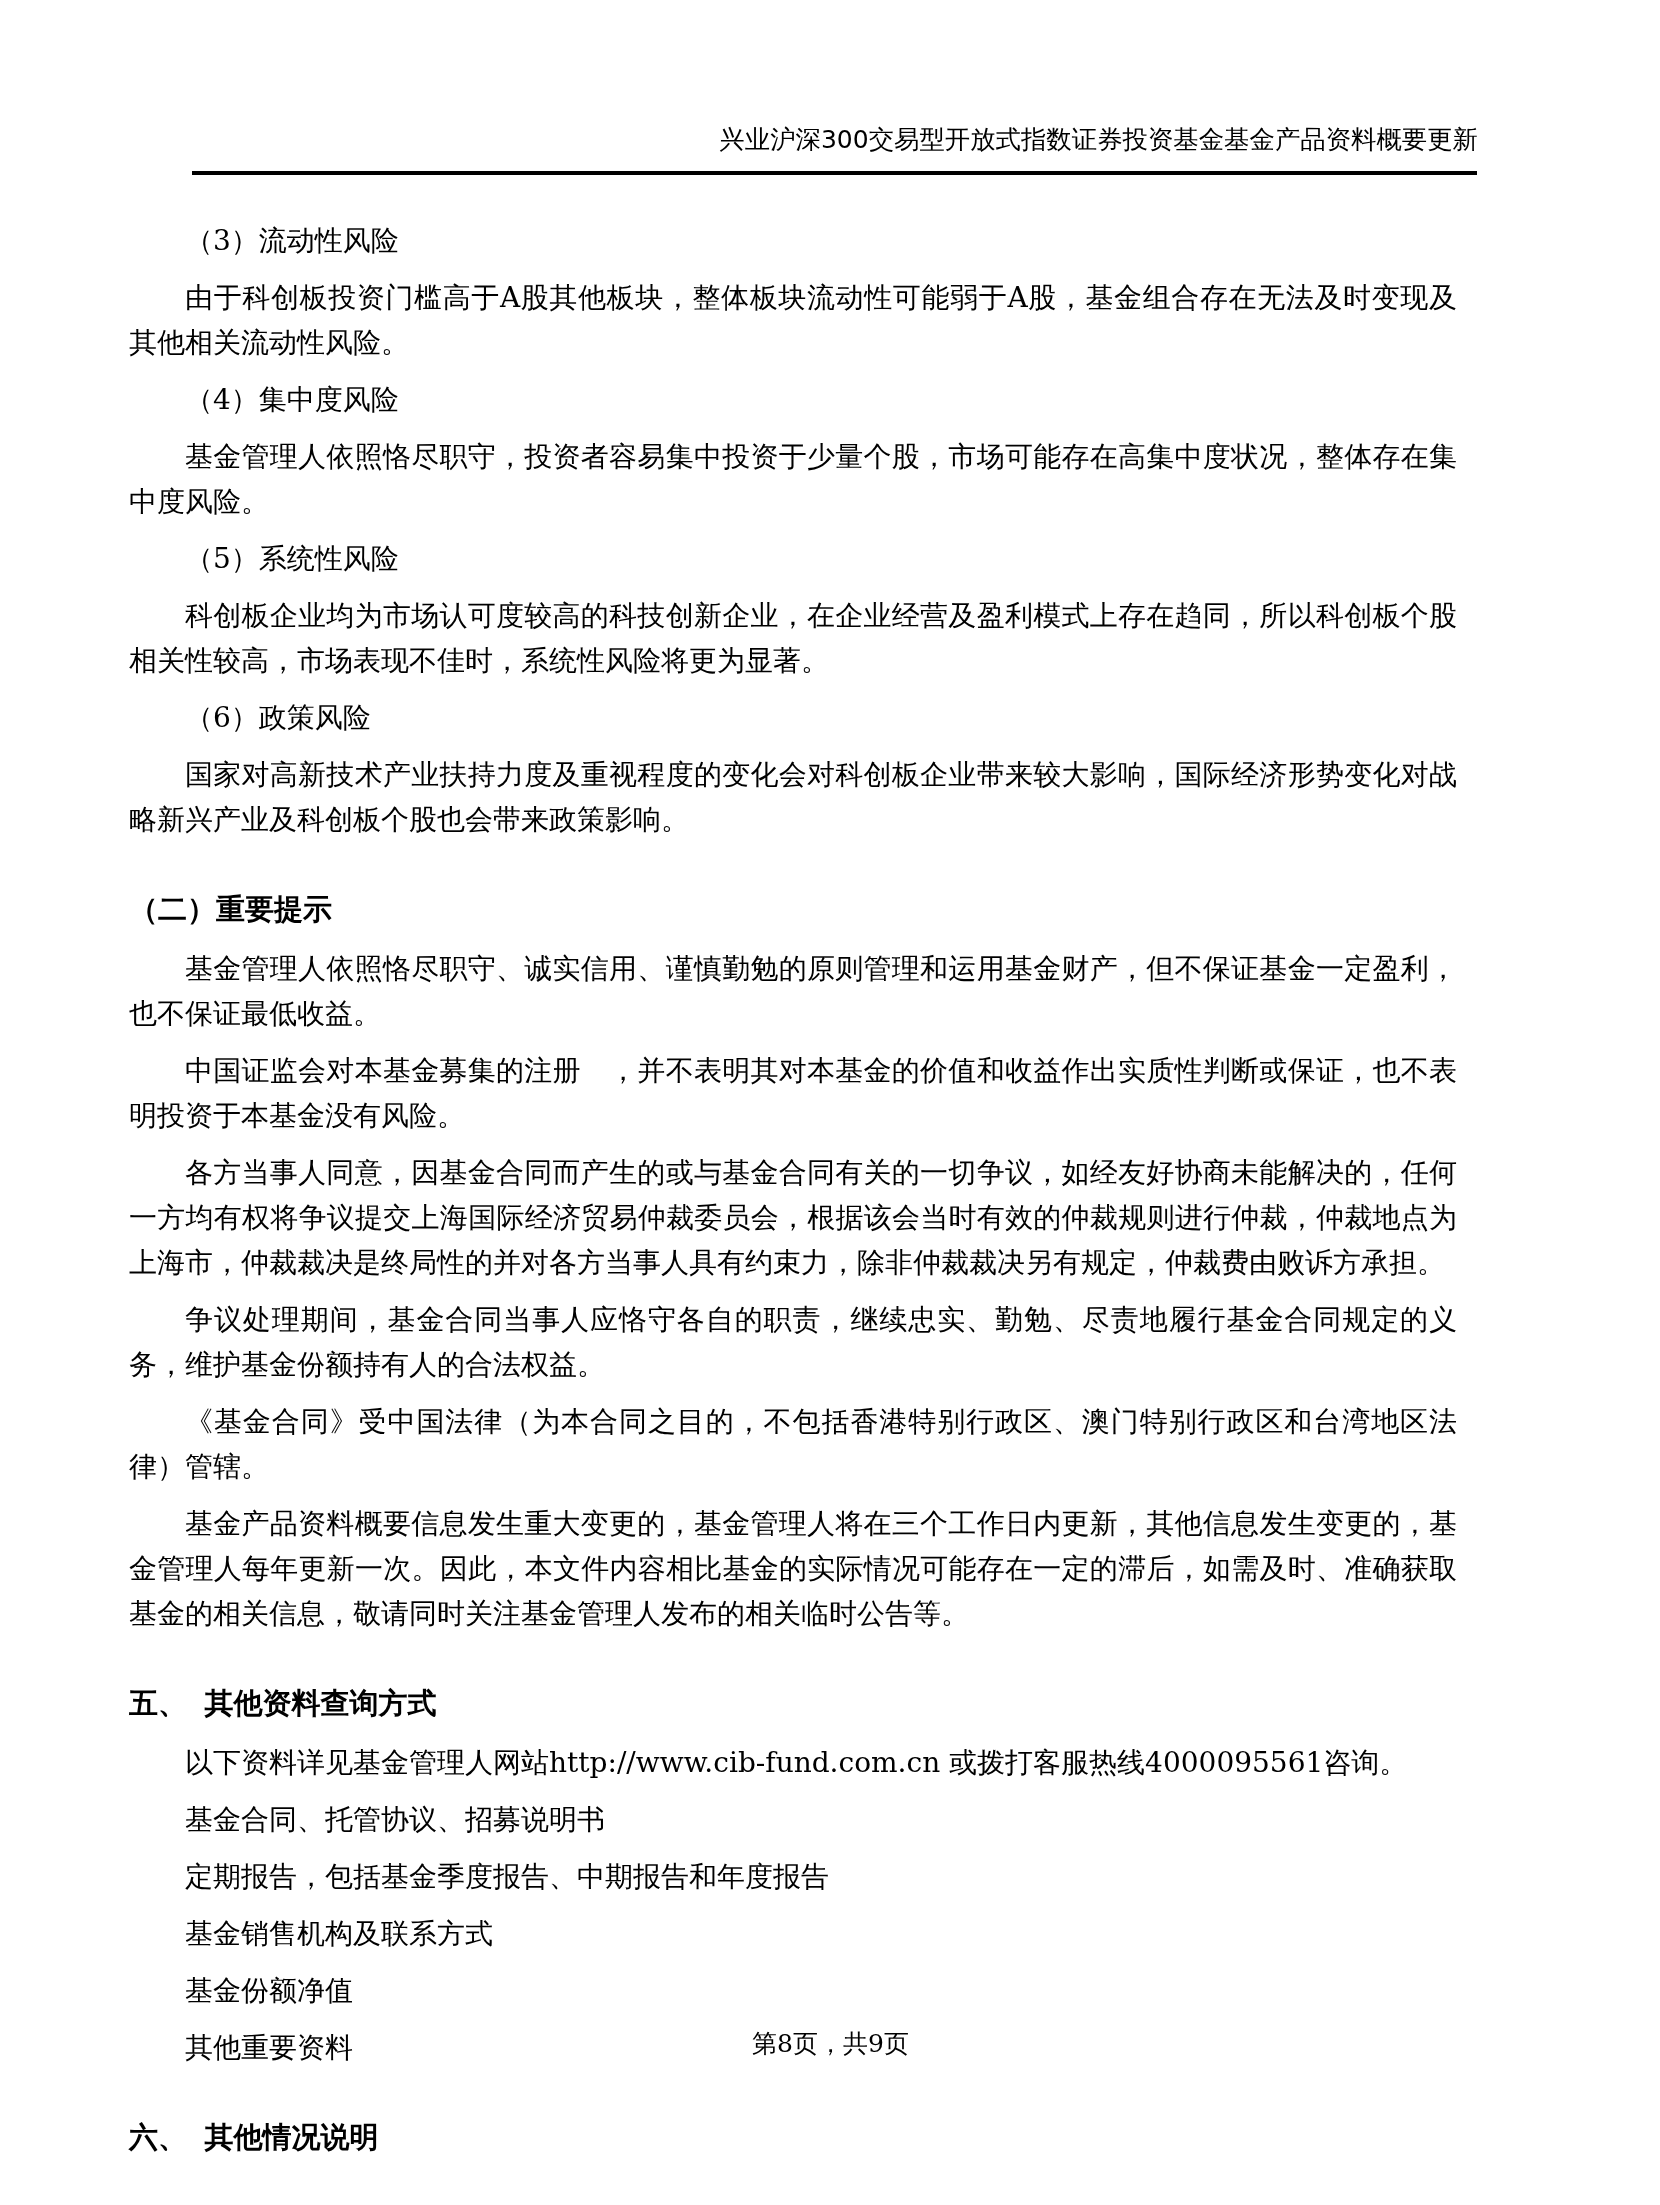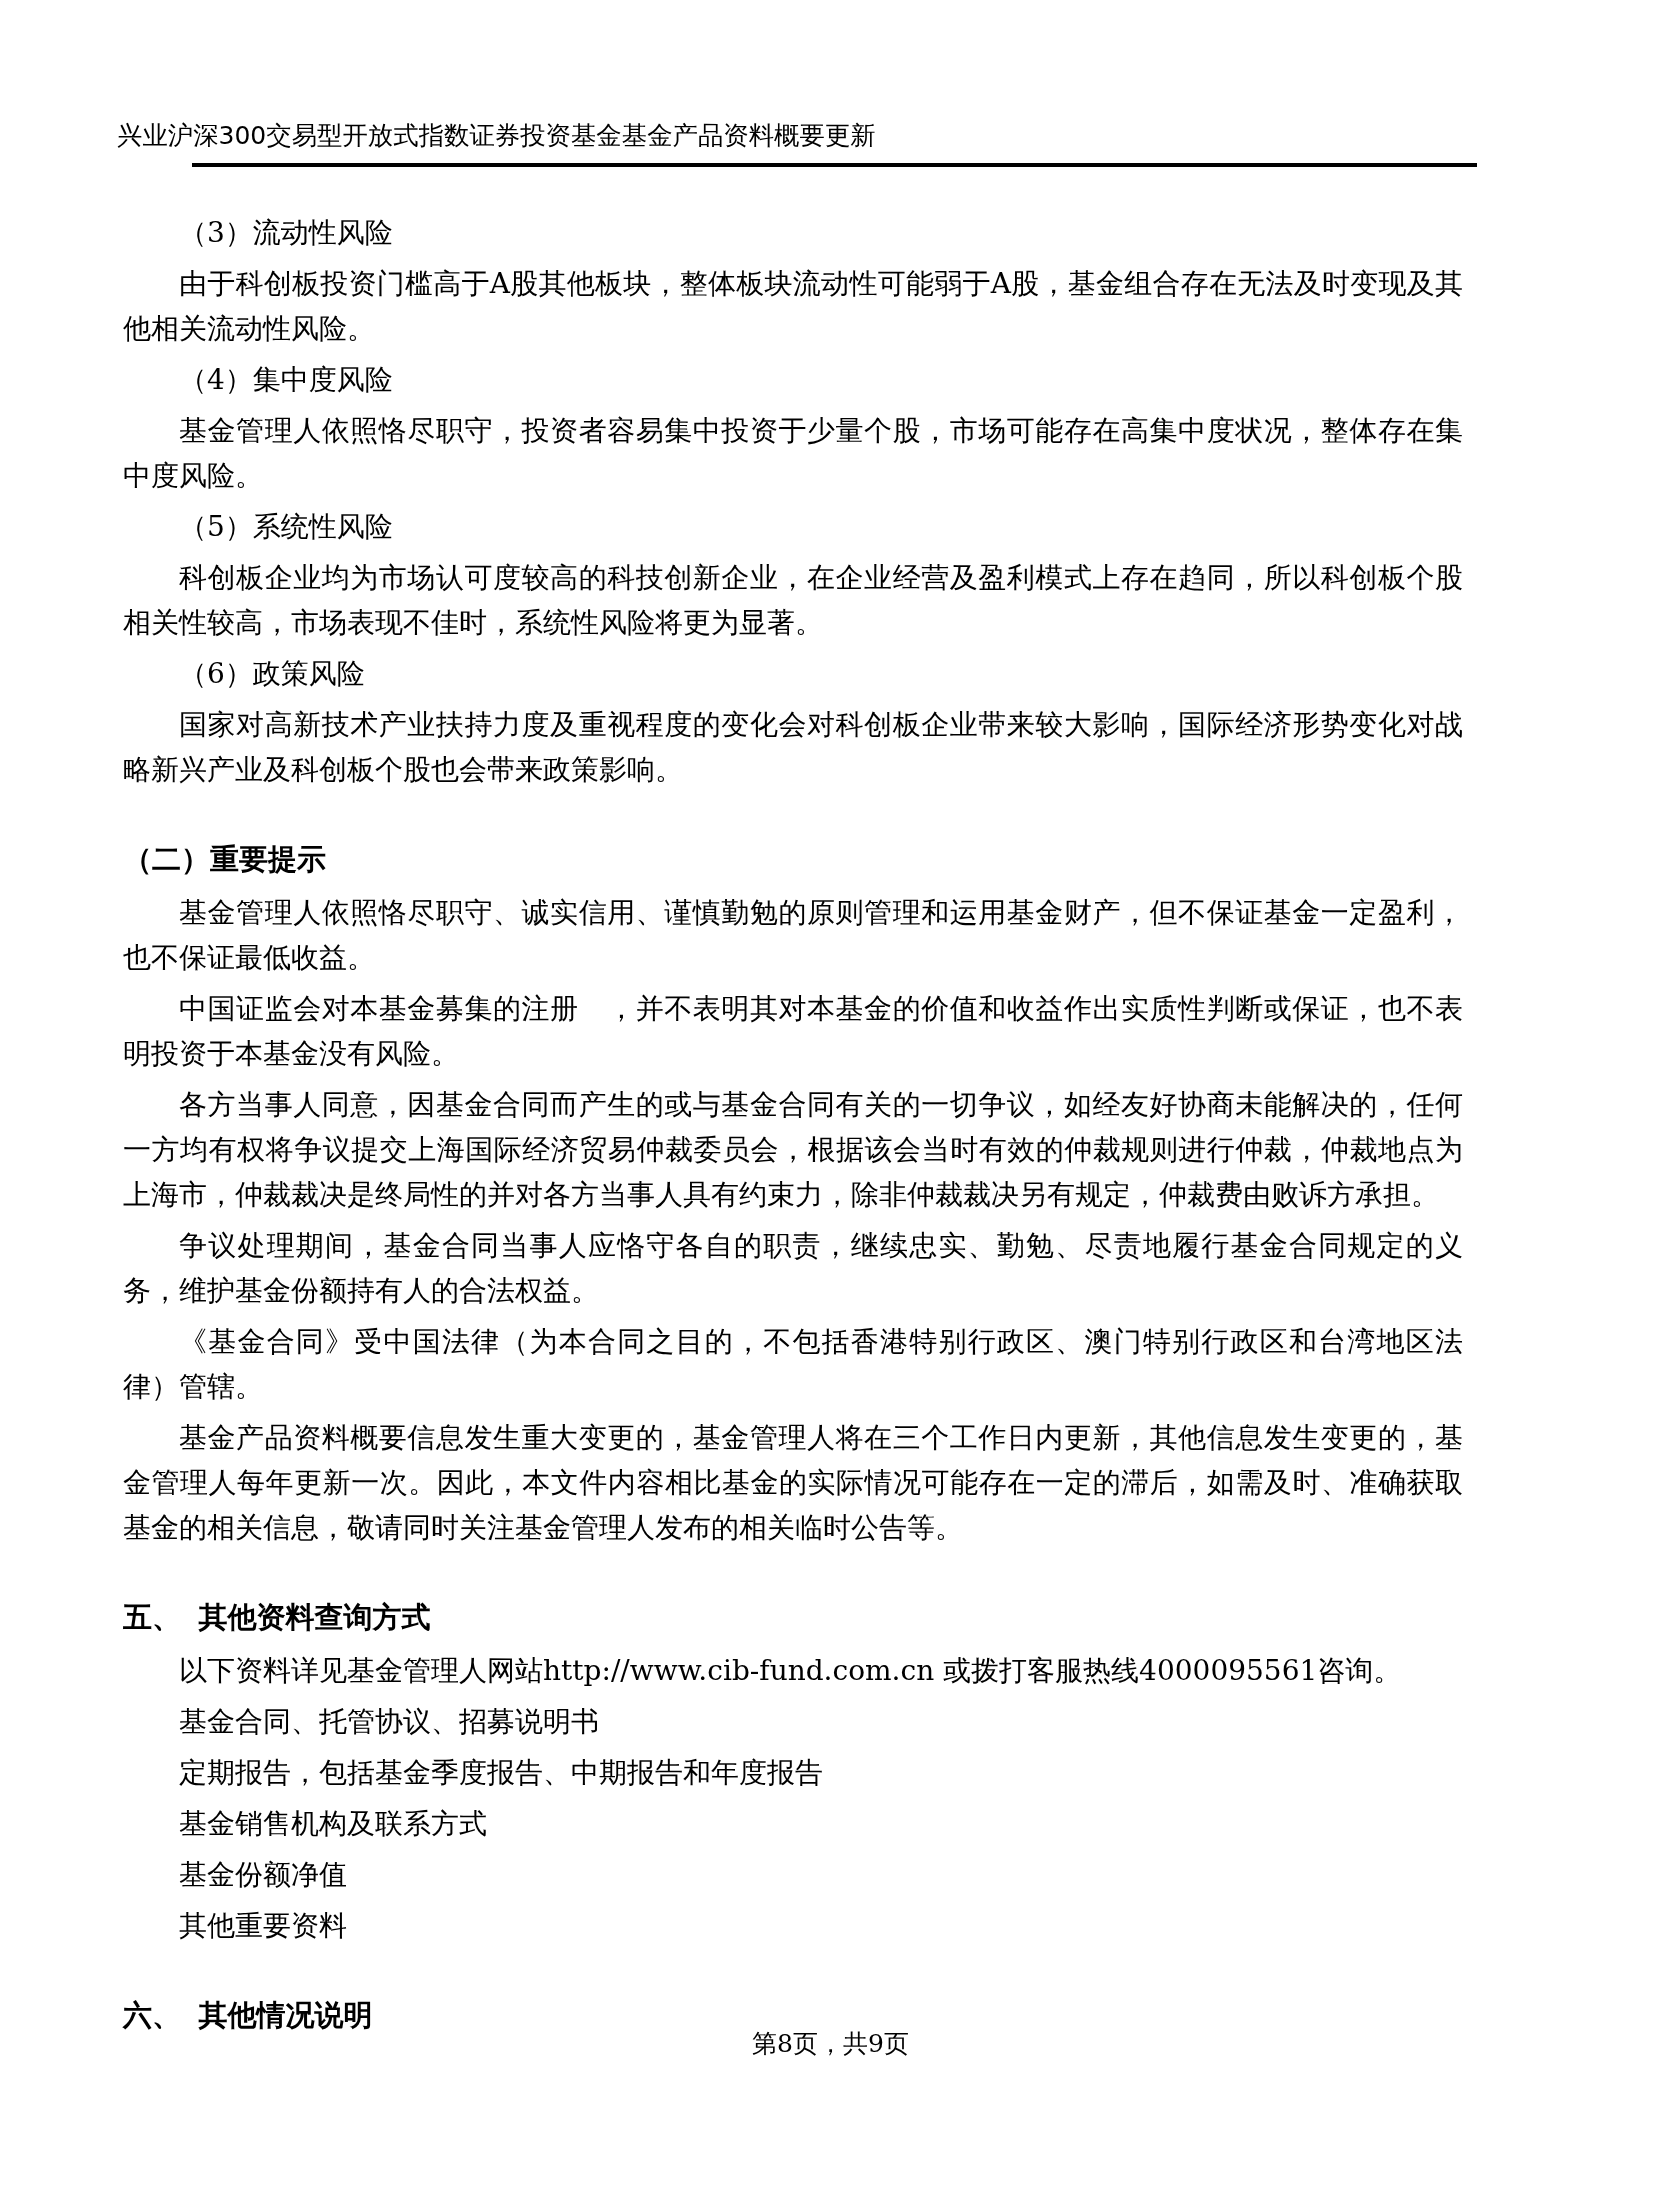--- a/index.html
+++ b/index.html
@@ -7,41 +7,41 @@
     width: 1661px;
     height: 2205px;
     background: #ffffff;
     color: #000000;
     position: relative;
     overflow: hidden;
     font-family: "DejaVu Serif", "Liberation Serif", serif;
   }
   .header-title {
     margin: 119px 183px 0 117px;
-    text-align: left;
+    text-align: right;
     font-size: 25.4px;
-    line-height: 32px;
+    line-height: 40px;
     white-space: nowrap;
   }
   .header-title .title-number {
     font-family: "DejaVu Sans", "Liberation Sans", sans-serif;
     font-size: 25px;
   }
   .header-rule {
     margin: 10.7px 184px 0 192px;
     height: 4.7px;
     background: #000000;
   }
   .content {
     margin: 43px 192px 0 117px;
     font-size: 28px;
     line-height: 45px;
     text-align: justify;
   }
-  .content p { margin: 6px; padding: 0; }
+  .content p { margin: 12px; padding: 0; }
   .block-para, .block-subhead { text-indent: 56px; }
   .block-heading {
     font-weight: bold;
     margin-top: 47px !important;
     font-size: 29px;
     font-family: Liberation Mono, monospace;
   }
   .footer {
     position: absolute;
     top: 2030px;

